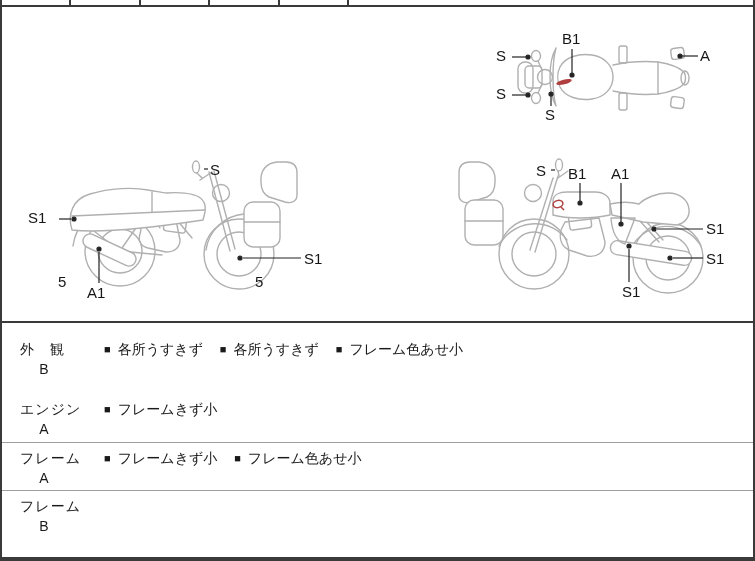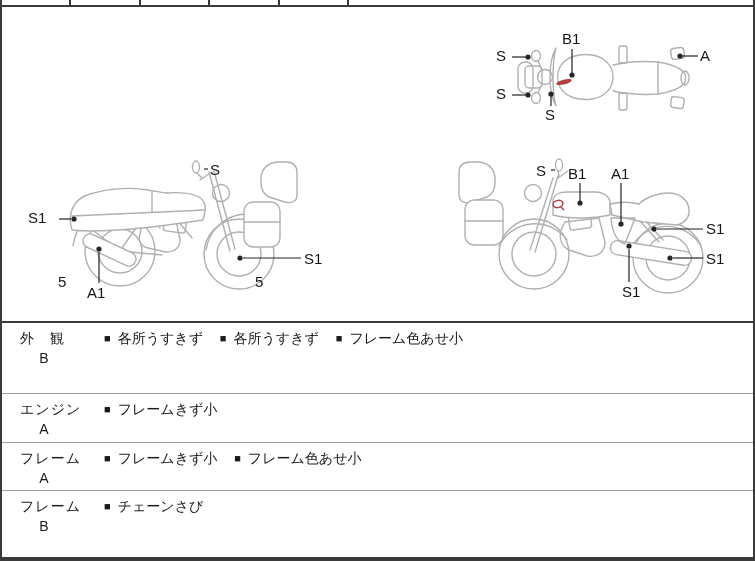--- a/index.html
+++ b/index.html
@@ -175,21 +175,21 @@
       </svg>
       <span class="dmg-label" style="left:89px;top:11px">S</span>
       <span class="dmg-label" style="left:121px;top:14px">B1</span>
       <span class="dmg-label" style="left:164px;top:14px">A1</span>
       <span class="dmg-label" style="left:259px;top:69px">S1</span>
       <span class="dmg-label" style="left:259px;top:99px">S1</span>
       <span class="dmg-label" style="left:175px;top:132px">S1</span>
     </div>
   </div>
 
-  <div class="insp-row sep" style="top:323px;height:71px">
+  <div class="insp-row sep" style="top:334px;height:71px">
     <span class="cat-label">外　観</span>
     <span class="grade">B</span>
     <span class="items">
       <span class="item"><span class="bullet">■</span><span>各所うすきず</span></span>
       <span class="item"><span class="bullet">■</span><span>各所うすきず</span></span>
       <span class="item"><span class="bullet">■</span><span>フレーム色あせ小</span></span>
     </span>
   </div>
 
   <div class="insp-row sep" style="top:394px;height:49px">
@@ -205,18 +205,15 @@
     <span class="grade">A</span>
     <span class="items">
       <span class="item"><span class="bullet">■</span><span>フレームきず小</span></span>
       <span class="item"><span class="bullet">■</span><span>フレーム色あせ小</span></span>
     </span>
   </div>
 
   <div class="insp-row" style="top:491px;height:66px">
     <span class="cat-label">フレーム</span>
     <span class="grade">B</span>
-    <span class="items">
-      <span class="item"><span class="bullet">■</span><span>チェーンさび</span></span>
-    </span>
   </div>
 
 </div>
 
 </body></html>

